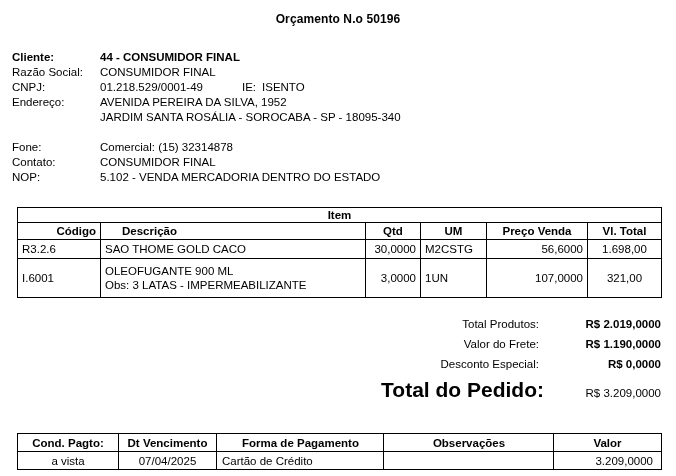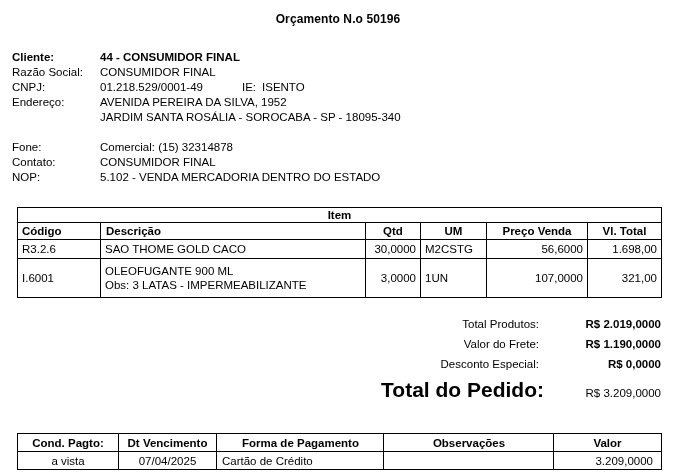--- a/index.html
+++ b/index.html
@@ -86,30 +86,30 @@
     height: 14px;
     text-align: center;
     font-weight: bold;
     padding: 0;
   }
   .col-head td {
     height: 16px;
     text-align: center;
     font-weight: bold;
   }
-  .col-head td.left-head { text-align: left; }
-  .col-head td.desc-head { text-align: left; padding-left: 5px; }
+  .col-head td.left-head { text-align: right; }
+  .col-head td.desc-head { text-align: left; padding-left: 21px; }
   .item-row td { height: 18px; }
   .item-row.tall td { height: 38px; }
   .cell-code { text-align: left; }
   .cell-desc { text-align: left; padding-left: 5px; }
   .cell-qtd  { text-align: right; padding-right: 5px; }
   .cell-um   { text-align: left; padding-left: 5px; }
   .cell-pv   { text-align: right; padding-right: 5px; }
-  .cell-vt   { text-align: right; padding-right: 5px; }
+  .cell-vt   { text-align: center; padding-right: 5px; }
   .desc-line { display: block; line-height: 14px; }
 
   
   .totals {
     position: absolute;
     top: 318px;
     left: 300px;
     width: 361px;
   }
   .tot-row {

